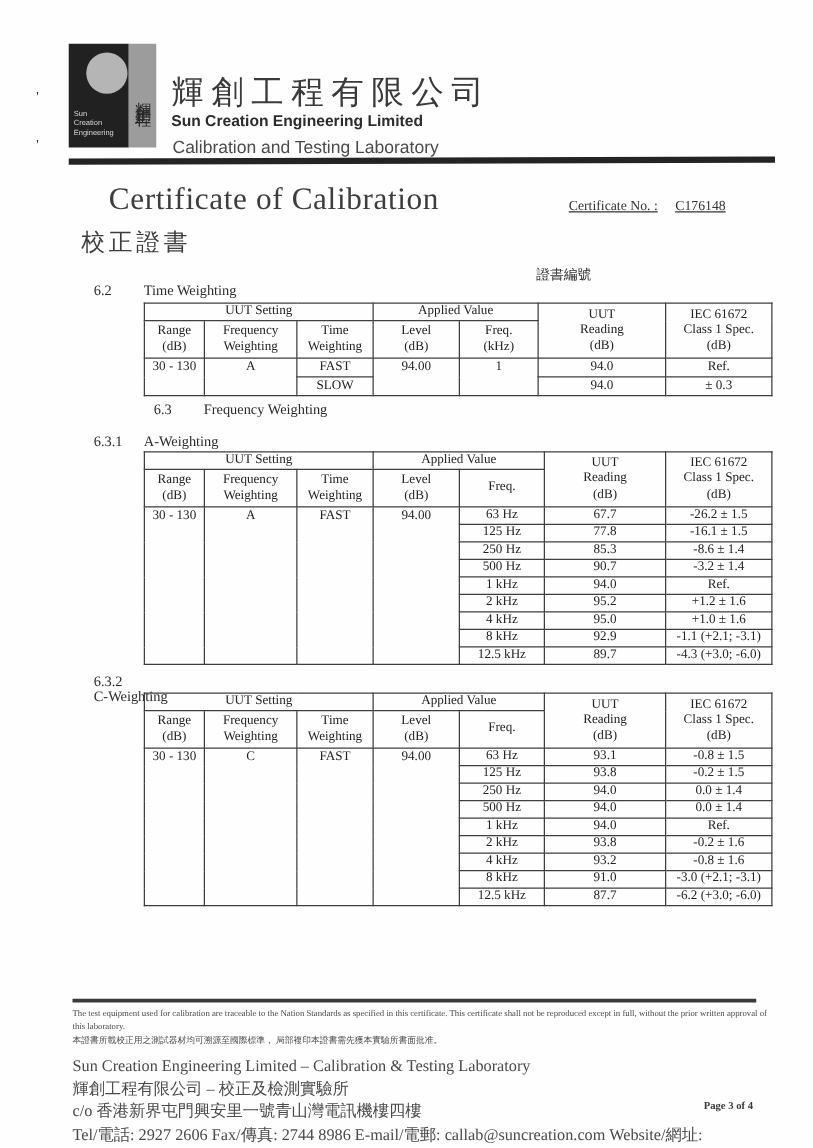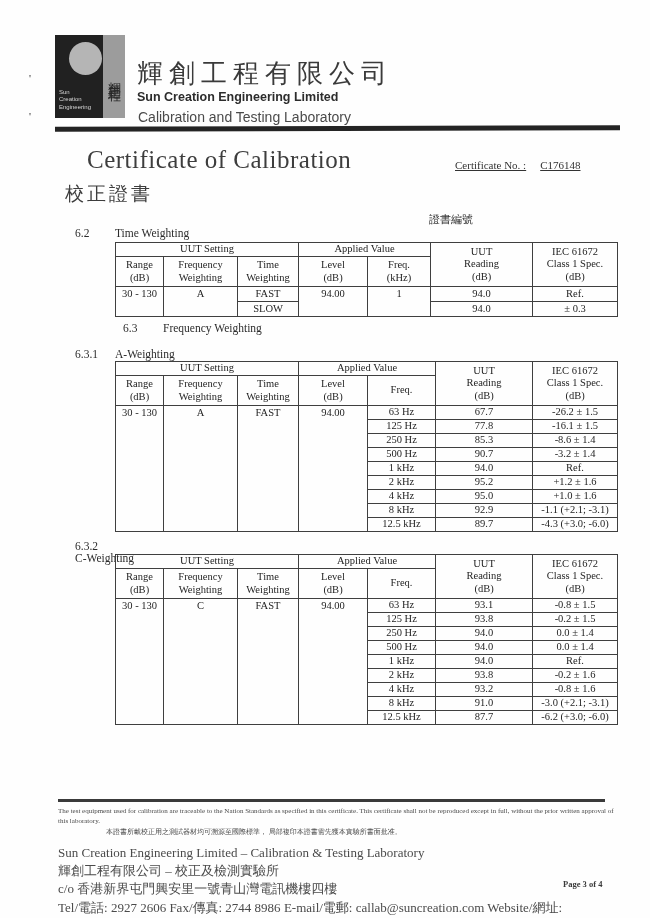--- a/index.html
+++ b/index.html
@@ -48,21 +48,21 @@
   .pre { white-space:pre-line; }
   .tbl thead tr.h1 th { height:14px; }
   .tbl thead tr.h2 th { height:30px; }
   .tbl62 tbody tr td { height:15px; }
   .tblfreq tbody tr td { height:14px; }
   td.span-top { vertical-align:top; padding-top:1px; }
 
   
   .divider { position:absolute; left:58px; top:799px; width:547px; height:3px; background:#3a3a3a; }
   .disclaimer-en { position:absolute; left:58px; top:806px; width:560px; font-size:7px; line-height:1.45; color:#4a4a4a; }
-  .disclaimer-cn { position:absolute; left:58px; top:827px; font-size:7px; color:#4a4a4a;margin-left:48px; }
+  .disclaimer-cn { position:absolute; left:58px; top:827px; font-size:7px; color:#4a4a4a; }
   .addr-block { position:absolute; left:58px; top:844px; font-size:13px; line-height:1.4; color:#4a4a4a; }
   .contact span { }
   .page-num { position:absolute; left:563px; top:879px; font-size:8.5px; font-weight:bold; color:#3a3a3a; }
 </style>
 </head>
 <body>
 
 <div class="page">
 
   <div class="artifact" style="left:29px; top:72px;">'</div>

